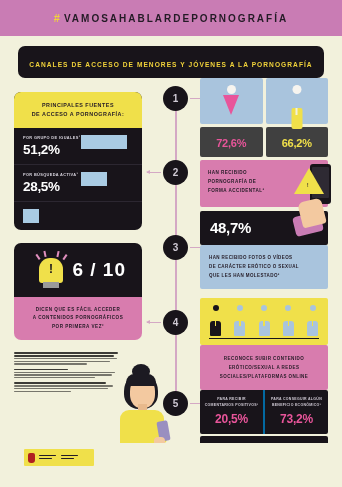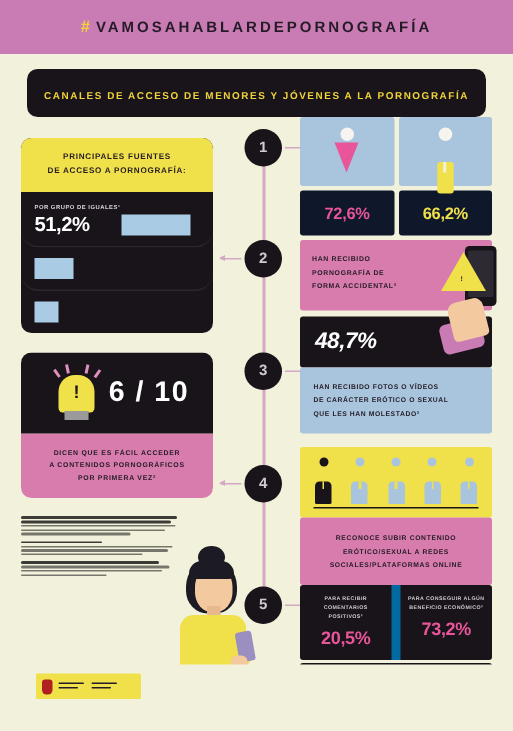--- a/index.html
+++ b/index.html
@@ -37,22 +37,22 @@
   .card{border-radius:7px;overflow:hidden;}
   .srccard{background:#18141a;}
   .srchead{
     background:#f0e04a;padding:9px 8px;text-align:center;
   }
   .srchead div{
     font-size:5.4px;font-weight:700;color:#241b26;letter-spacing:.5px;
     line-height:1.65;
   }
   .srcrow{
-    display:flex;align-items:flex-end;justify-content:space-between;
-    padding:7px 9px;border-bottom:1px solid #2c2731;border-radius:12px;
+    display:flex;align-items:flex-start;justify-content:space-between;
+    padding:7px 9px;border-bottom:1px solid #2c2731;
   }
   .srcrow:last-child{border-bottom:none;}
   .srcleft{flex:0 0 auto;}
   .srclabel{
     font-size:3.9px;color:#d8d4de;letter-spacing:.35px;font-weight:700;
     margin-bottom:2px;white-space:nowrap;
   }
   .srcval{font-size:13.5px;font-weight:700;color:#ffffff;letter-spacing:-.3px;}
   .barbox{flex:0 0 auto;width:52px;display:flex;justify-content:flex-start;}
   .bar{height:14px;background:#a9cbe3;}
@@ -122,21 +122,21 @@
   .skirt{
     width:0;height:0;border-left:8px solid transparent;border-right:8px solid transparent;
     border-top:20px solid #e8559a;
   }
   .malebody{width:11px;height:21px;background:#f0e04a;margin:0 auto;border-radius:2px;}
   .malebody:after{
     content:"";display:block;margin:14px auto 0;width:2px;height:7px;background:#f2f1dc;
   }
   .pctrow{display:flex;gap:3px;margin-top:3px;}
   .pctcell{
-    flex:1;background:#0f172a;padding:6px 16px;text-align:right;border-radius:2px;
+    flex:1;background:#404040;padding:6px 4px;text-align:center;border-radius:2px;
   }
   .pctcell span{font-size:11px;font-weight:700;letter-spacing:-.2px;}
   .pink{color:#e8559a;}
   .yellow{color:#f0e04a;}
   .accbox{
     background:#d87cae;margin-top:3px;padding:9px 8px 11px;border-radius:2px;
     position:relative;overflow:visible;
   }
   .accbox div{
     font-size:4.6px;font-weight:700;color:#241b26;letter-spacing:.45px;line-height:1.95;
@@ -163,21 +163,21 @@
     background:#f3c9a0;border-radius:6px 6px 3px 3px;transform:rotate(-14deg);
   }
   .sleeve{
     position:absolute;left:0px;top:58px;width:28px;height:20px;
     background:#c97cb4;border-radius:4px;transform:rotate(-14deg);
   }
   
   .bigstat{
     background:#18141a;margin-top:4px;padding:8px 10px;border-radius:2px;
   }
-  .bigstat span{color:#fff;font-size:15px;font-weight:700;letter-spacing:-.3px;font-style:italic;}
+  .bigstat span{color:#fff;font-size:15px;font-weight:700;letter-spacing:-.3px;}
   .bluebox{background:#a9c4dd;padding:8px 9px 9px;border-radius:2px;}
   .bluebox div{
     font-size:4.5px;font-weight:700;color:#241b26;letter-spacing:.4px;line-height:2.0;
   }
   
   .fivebox{
     background:#f0e04a;margin-top:9px;padding:7px 9px 6px;border-radius:2px;
   }
   .fiverow{display:flex;justify-content:space-between;align-items:flex-end;}
   .person{width:13px;}
@@ -187,21 +187,21 @@
   .dark .phead,.dark .pbody{background:#18141a;}
   .lite .phead,.lite .pbody{background:#a9c4dd;}
   .baseline{height:1.2px;background:#18141a;margin-top:2px;}
   .uploadbox{background:#d87cae;padding:9px 8px;border-radius:2px;}
   .uploadbox div{
     font-size:4.5px;font-weight:700;color:#241b26;letter-spacing:.45px;line-height:2.0;
     text-align:center;
   }
   .twocol{display:flex;background:#18141a;border-radius:2px;}
   .twocol > div{flex:1;padding:7px 4px 8px;text-align:center;}
-  .twocol > div:first-child{border-right:6px solid #0369a1;}
+  .twocol > div:first-child{border-right:2px solid #0369a1;}
   .smalllbl{
     font-size:3.5px;color:#cfc9d4;font-weight:700;letter-spacing:.3px;
     line-height:1.7;margin-bottom:3px;
   }
   .bigpct{font-size:12px;font-weight:700;color:#e8559a;letter-spacing:-.2px;}
   .oneinten{
     background:#18141a;padding:6px 4px 8px;text-align:center;border-radius:2px;margin-top:2px;
   }
   .oneinten .l1{color:#fff;font-size:11px;font-weight:700;letter-spacing:.6px;}
   .oneinten .l1 small{font-size:7px;font-weight:400;letter-spacing:1px;}
@@ -260,20 +260,24 @@
         <div class="srcleft">
           <div class="srclabel">POR GRUPO DE IGUALES¹</div>
           <div class="srcval">51,2%</div>
         </div>
         <div class="barbox">
           <div class="bar" style="width: 46px;"></div>
         </div>
       </div>
 
       <div class="srcrow">
+        <div class="srcleft">
+          <div class="srclabel">POR BÚSQUEDA ACTIVA¹</div>
+          <div class="srcval">28,5%</div>
+        </div>
         <div class="barbox">
           <div class="bar" style="width: 25.6px;"></div>
         </div>
       </div>
 
       <div class="srcrow">
         <div class="barbox">
           <div class="bar" style="width: 15.6px;"></div>
         </div>
       </div>

